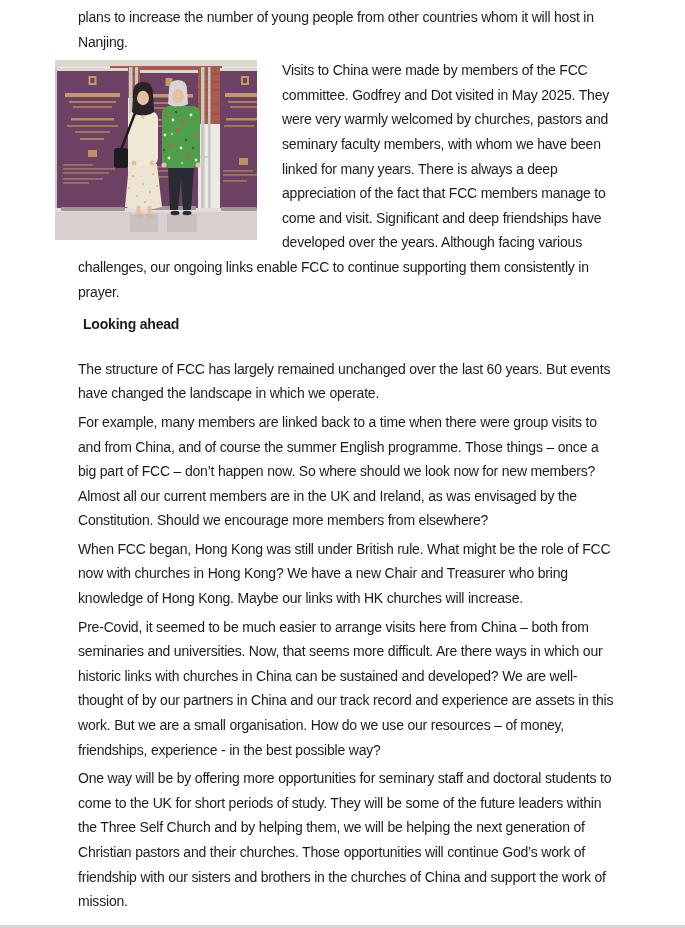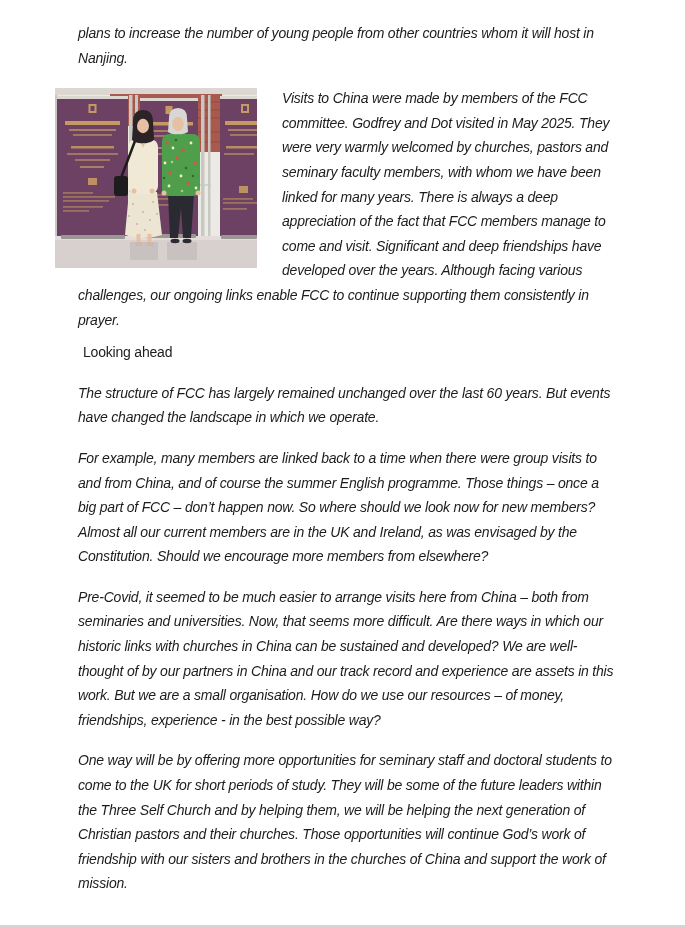--- a/index.html
+++ b/index.html
@@ -8,31 +8,31 @@
     width:685px;height:928px;
     box-sizing:border-box;
     padding:5px 69px 0 78px;
     overflow:hidden;
     background:var(--background,#fff);
     color:var(--text,#1c1c1c);
     font-family:"Liberation Sans",sans-serif;
     font-size:14px;line-height:24.6px;
     letter-spacing:-0.2px;
   }
-  .page p{margin:16px 0 4px 0;font-style:italic;}
+  .page p{margin:0 0 4px 0;}
   .photo-wrap{
     float:left;
     width:202px;height:180px;
     margin:2px 25px 8px -23px;
   }
   .photo-wrap svg{display:block;width:202px;height:180px;}
   h2.doc-heading{
     font-size:14px;line-height:24.6px;
-    font-weight:normal;
-    margin:8px 0 13px 0;
+    font-weight:bold;
+    margin:8px 0 20px 0;
     padding-left:5px;
     letter-spacing:-0.2px;
   }
   .bottom-line{
     position:absolute;left:0;right:0;bottom:0;height:3px;
     background:var(--divider,#cbcbcb);
     opacity:.8;
   }
 </style>
 </head>
@@ -196,17 +196,18 @@
         </g>
       </svg>
     </div>
     <p>Visits to China were made by members of the FCC committee. Godfrey and Dot visited in May 2025. They were very warmly welcomed by churches, pastors and seminary faculty members, with whom we have been linked for many years. There is always a deep appreciation of the fact that FCC members manage to come and visit. Significant and deep friendships have developed over the years. Although facing various challenges, our ongoing links enable FCC to continue supporting them consistently in prayer.</p>
   </div>
 
   <h2 class="doc-heading">Looking ahead</h2>
 
   <p>The structure of FCC has largely remained unchanged over the last 60 years.  But events have changed the landscape in which we operate.</p>
   <p>For example, many members are linked back to a time when there were group visits to and from China, and of course the summer English programme. Those things – once a big part of FCC – don’t happen now. So where should we look now for new members?  Almost all our current members are in the UK and Ireland, as was envisaged by the Constitution. Should we encourage more members from elsewhere?</p>
+  <p>When FCC began, Hong Kong was still under British rule. What might be the role of FCC now with churches in Hong Kong?  We have a new Chair and Treasurer who bring knowledge of Hong Kong. Maybe our links with HK churches will increase.</p>
   <p>Pre-Covid, it seemed to be much easier to arrange visits here from China – both from seminaries and universities. Now, that seems more difficult. Are there ways in which our historic links with churches in China can be sustained and developed? We are well-thought of by our partners in China and our track record and experience are assets in this work. But we are a small organisation. How do we use our resources – of money, friendships, experience - in the best possible way?</p>
   <p>One way will be by offering more opportunities for seminary staff and doctoral students to come to the UK for short periods of study. They will be some of the future leaders within the Three Self Church and by helping them, we will be helping the next generation of Christian pastors and their churches. Those opportunities will continue God’s work of friendship with our sisters and brothers in the churches of China and support the work of mission.</p>
 
   <div class="bottom-line"></div>
 </div>
 
 </body></html>

